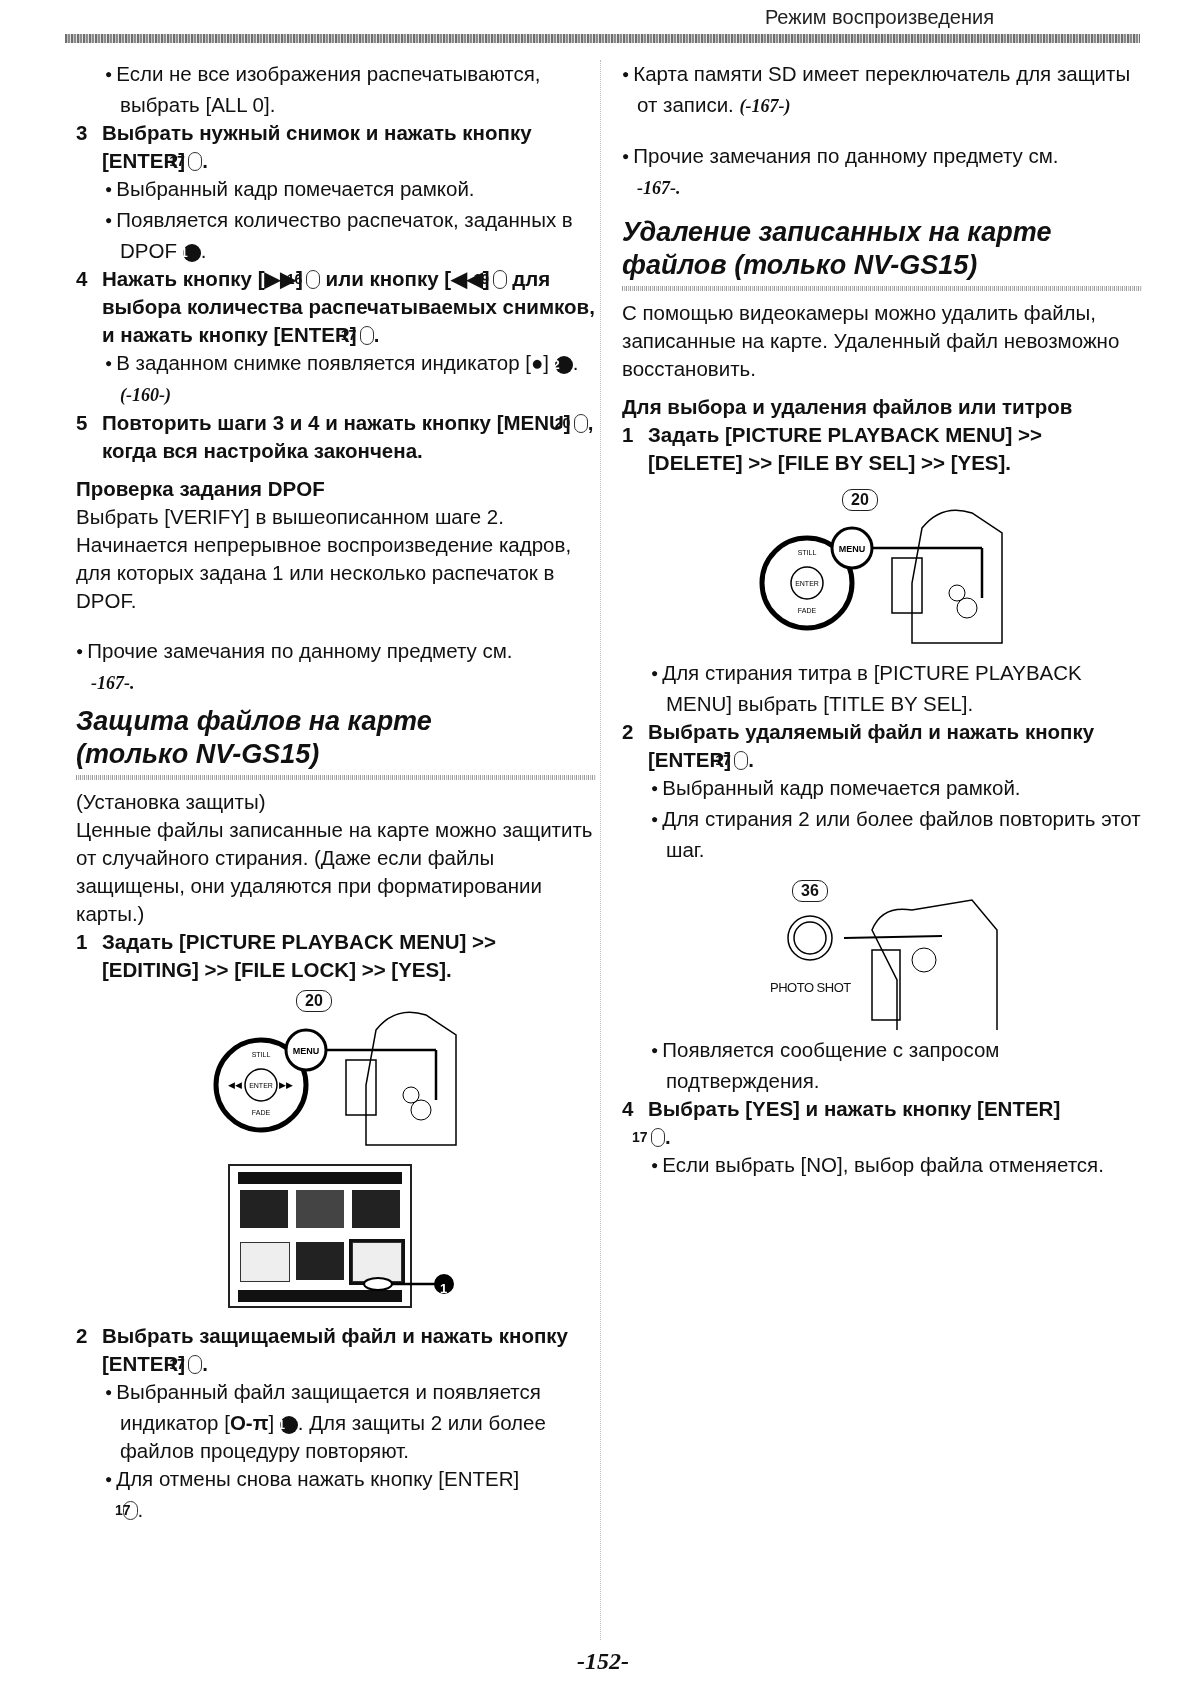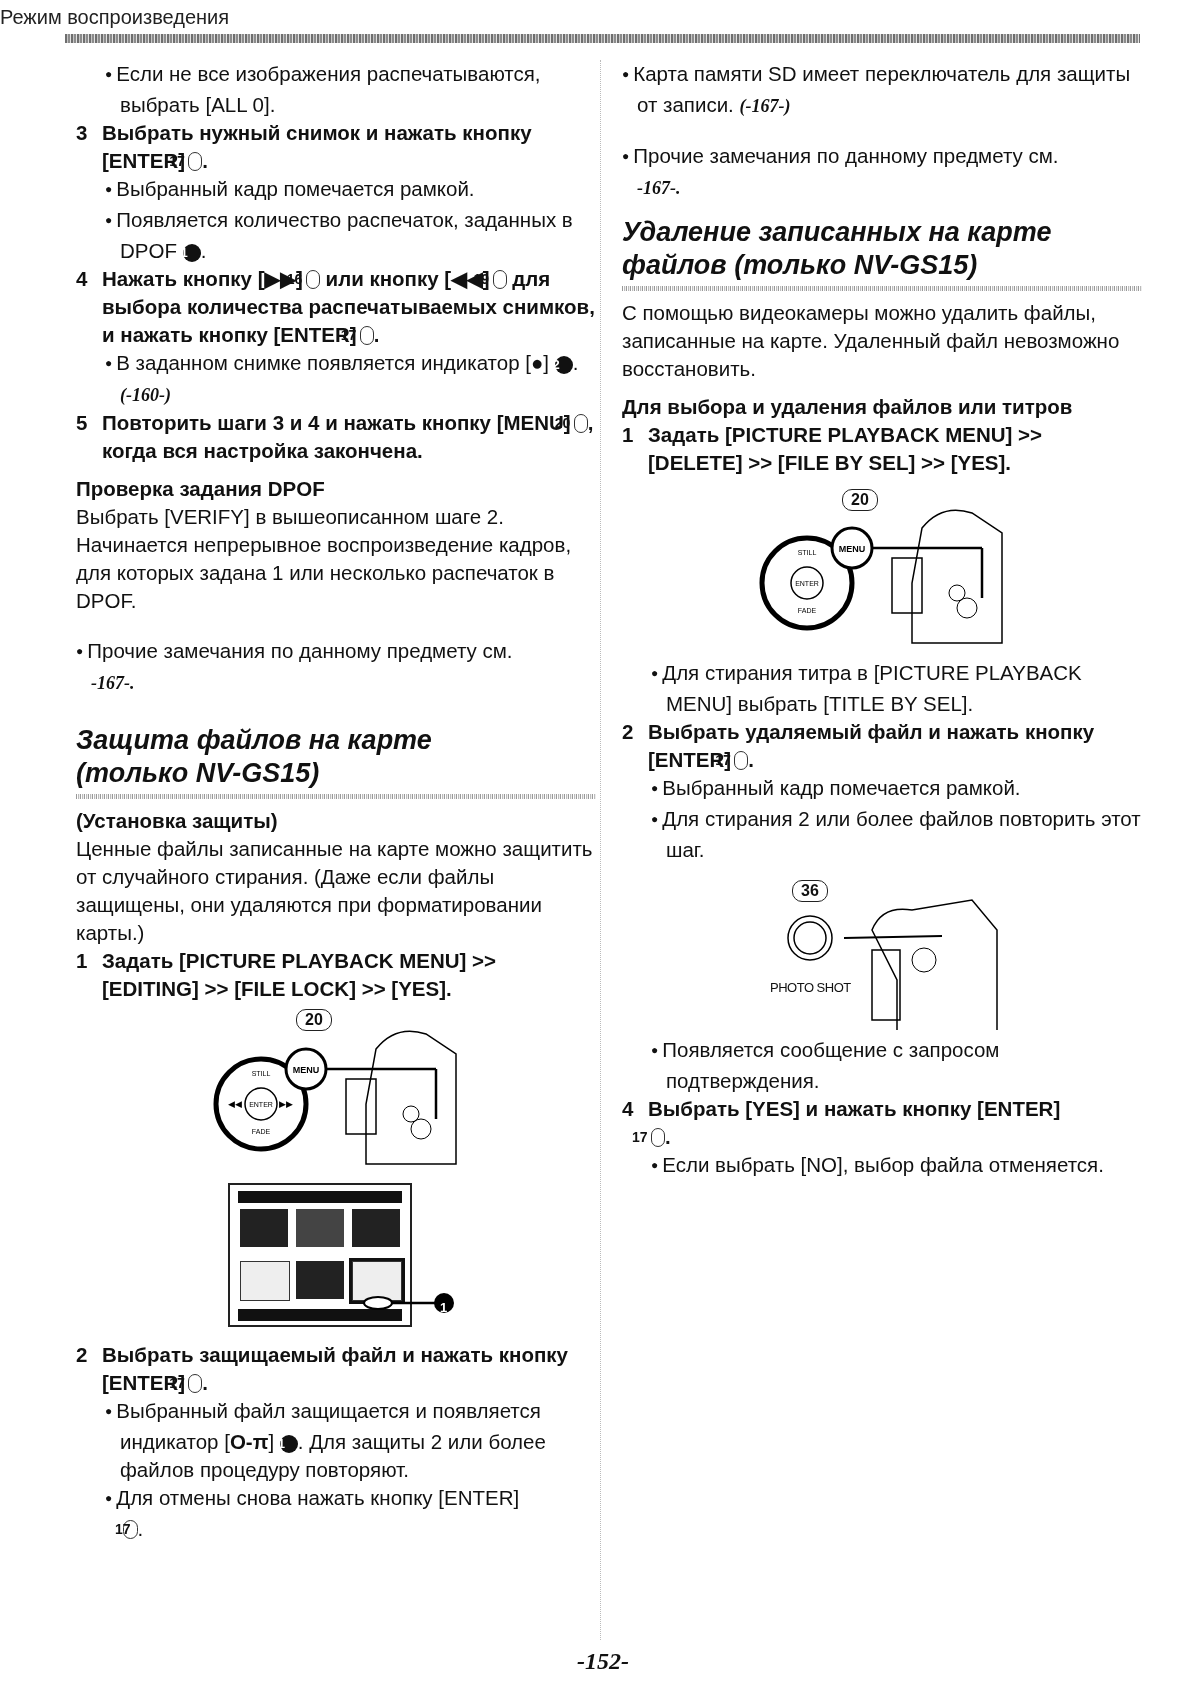--- a/index.html
+++ b/index.html
@@ -1,34 +1,34 @@
 <!DOCTYPE html>
 <html><head>
 <meta charset="utf-8">
 <style>
   html, body { margin:0; padding:0; background:#ffffff; }
   body { width:1190px; height:1684px; position:relative; overflow:hidden;
          font-family:"Liberation Sans", sans-serif; color:#111; }
-  .header-title { position:absolute; top:6px; left:0; width:994px; text-align:left;
+  .header-title { position:absolute; top:6px; left:0; width:994px; text-align:right;
          font-size:20px; color:#222; }
   .header-rule { position:absolute; top:34px; left:65px; width:1075px; height:9px;
          background:repeating-linear-gradient(90deg,#555 0 2px,#bbb 2px 3px,#777 3px 5px,#ddd 5px 6px);
          opacity:0.85; }
   .col { position:absolute; top:60px; width:520px; font-size:20.5px; line-height:28px; }
   .col-left { left:76px; }
   .col-right { left:622px; }
   .col-divider { position:absolute; left:600px; top:60px; width:0; height:1580px;
          border-left:1px dotted #bbb; }
   p { margin:0; }
   .bullet { padding-left:44px; text-indent:-15px; position:relative; }
   .bullet::before { content:"\25CF"; font-size:12px; position:relative; top:-3px; margin-right:4px; }
   .step { font-weight:bold; padding-left:26px; text-indent:-26px; }
   .step .num { display:inline-block; width:26px; text-indent:0; }
   .subhead { font-weight:bold; margin-top:10px; }
-  .section-title { font-weight:bold; font-style:italic; font-size:27px; line-height:33px; margin-top:27px; }
+  .section-title { font-weight:bold; font-style:italic; font-size:27px; line-height:33px; margin-top:8px; }
   .section-rule { height:5px; margin:4px 0 8px 0;
          background:repeating-linear-gradient(90deg,#999 0 1px,#fff 1px 2px,#bbb 2px 3px,#eee 3px 4px); }
   .ref { font-family:"Liberation Serif", serif; font-style:italic; font-weight:bold; font-size:18px; }
   .badge { display:inline-block; border:1px solid #333; border-radius:10px; padding:0 6px;
          font-size:14px; line-height:17px; font-weight:bold; vertical-align:2px; margin-left:3px; }
   .circnum { display:inline-block; width:18px; height:18px; border-radius:50%; background:#111; color:#fff;
          font-size:13px; line-height:18px; text-align:center; font-weight:bold; vertical-align:1px; }
   .gap { height:22px; }
   .figure { position:relative; margin:6px auto; }
   .fig-badge { position:absolute; border:1px solid #222; border-radius:10px; padding:0 8px;
@@ -60,21 +60,21 @@
 
   <p class="step"><span class="num">5</span><span>Повторить шаги 3 и 4 и нажать кнопку [MENU]</span><span class="badge">20</span><span>, когда вся настройка закончена.</span></p>
 
   <p class="subhead">Проверка задания DPOF</p>
   <p>Выбрать [VERIFY] в вышеописанном шаге 2. Начинается непрерывное воспроизведение кадров, для которых задана 1 или несколько распечаток в DPOF.</p>
   <div class="gap"></div>
   <p class="bullet" style="padding-left:15px"><span>Прочие замечания по данному предмету см.</span><br><span class="ref">-167-.</span></p>
 
   <div class="section-title"><span>Защита файлов на карте</span><br><span>(только NV-GS15)</span></div>
   <div class="section-rule"></div>
-  <p style="font-weight:bold">(Установка защиты)</p>
+  <p style="font-weight:normal">(Установка защиты)</p>
   <p>Ценные файлы записанные на карте можно защитить от случайного стирания. (Даже если файлы защищены, они удаляются при форматировании карты.)</p>
   <p class="step"><span class="num">1</span><span>Задать [PICTURE PLAYBACK MENU] &gt;&gt; [EDITING] &gt;&gt; [FILE LOCK] &gt;&gt; [YES].</span></p>
 
   <div class="figure" style="width:260px;height:160px;">
     <div class="fig-badge" style="left:90px;top:0;">20</div>
     <svg width="260" height="160" viewBox="0 0 260 160" style="position:absolute;left:0;top:0">
       <circle cx="55" cy="95" r="45" fill="#fff" stroke="#000" stroke-width="5"></circle>
       <circle cx="55" cy="95" r="16" fill="#fff" stroke="#000" stroke-width="1.5"></circle>
       <circle cx="100" cy="60" r="20" fill="#fff" stroke="#000" stroke-width="3"></circle>
       <text x="100" y="64" font-size="9" font-weight="bold" text-anchor="middle" font-family="Liberation Sans, sans-serif">MENU</text>

